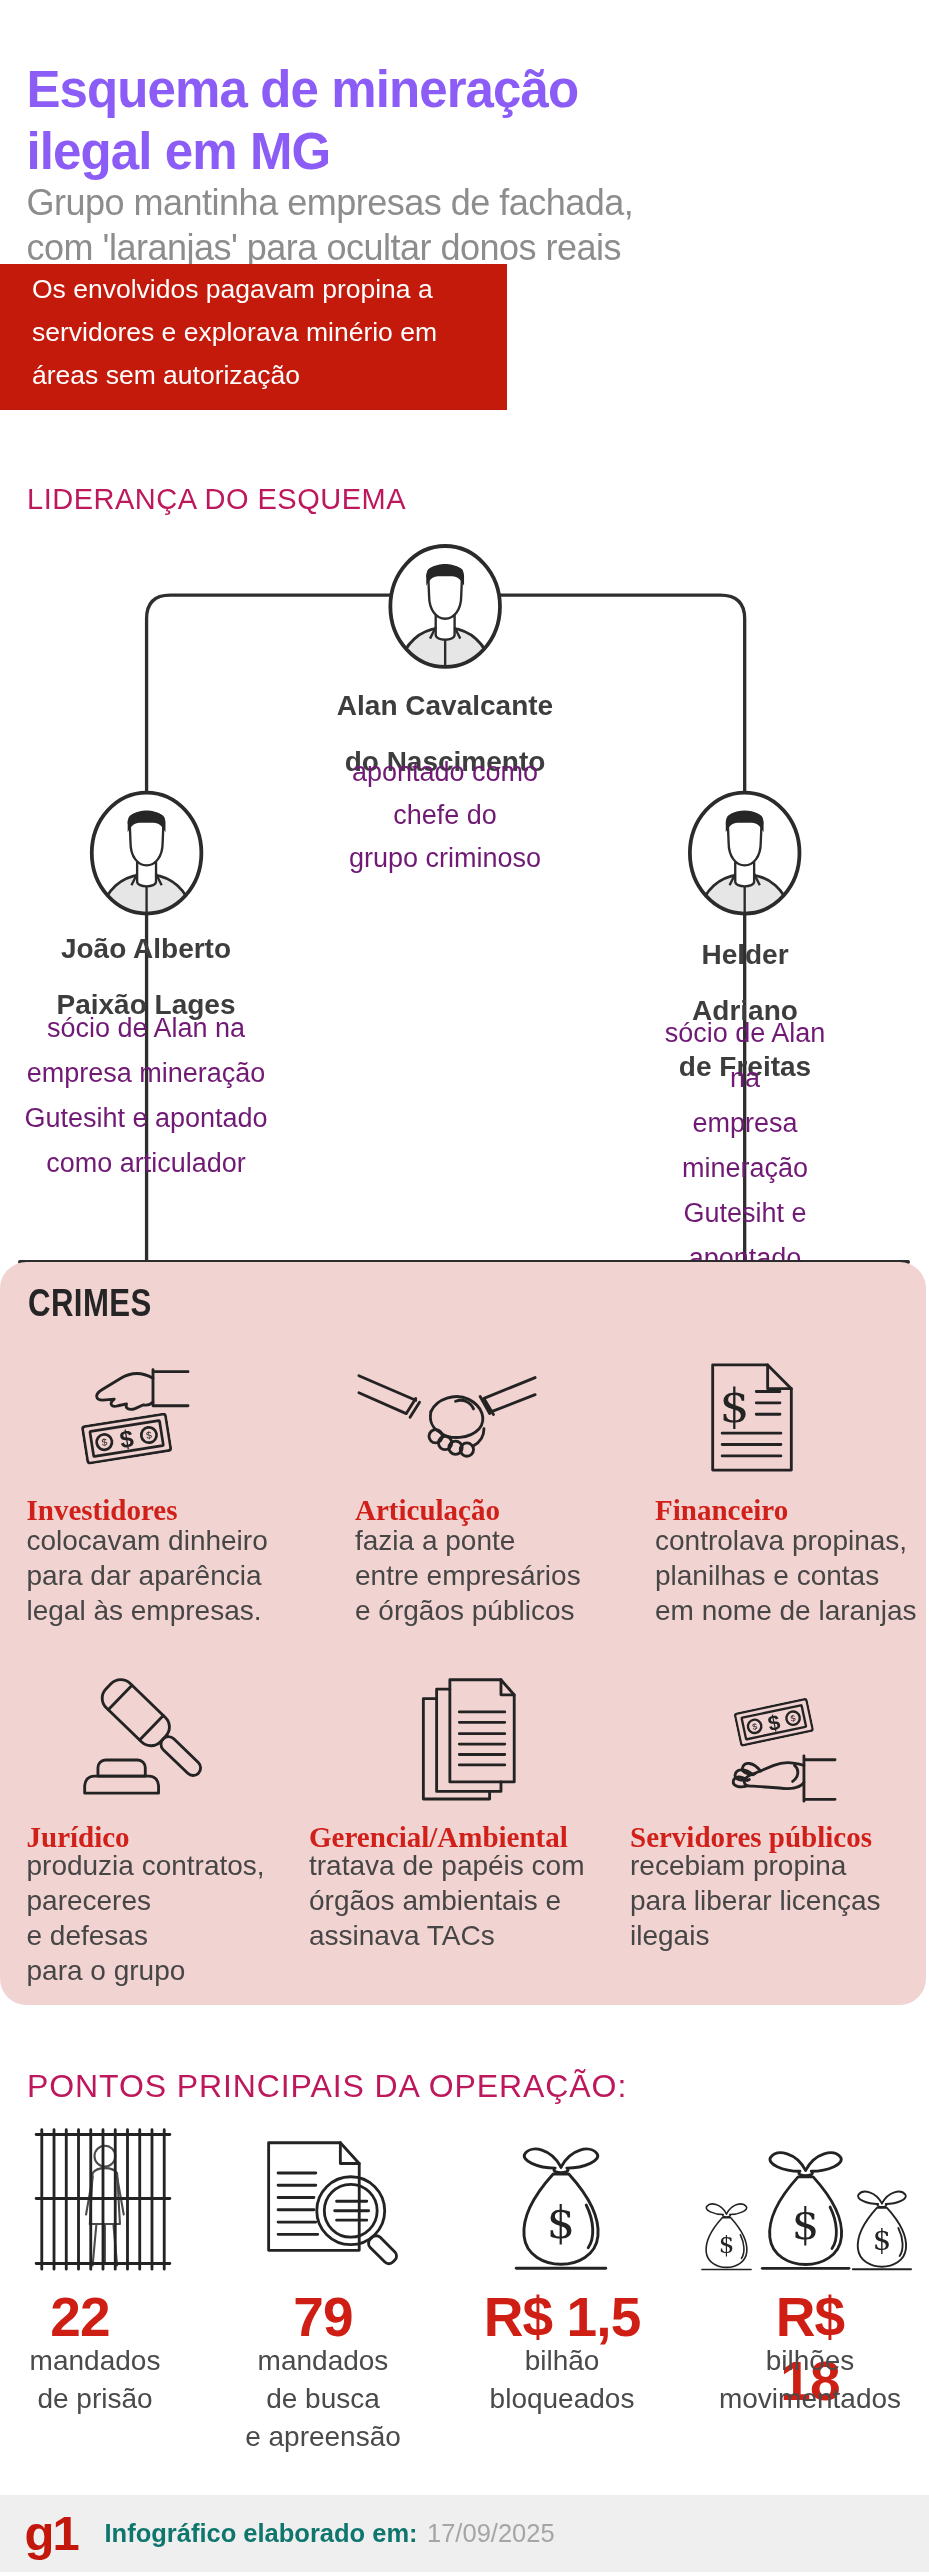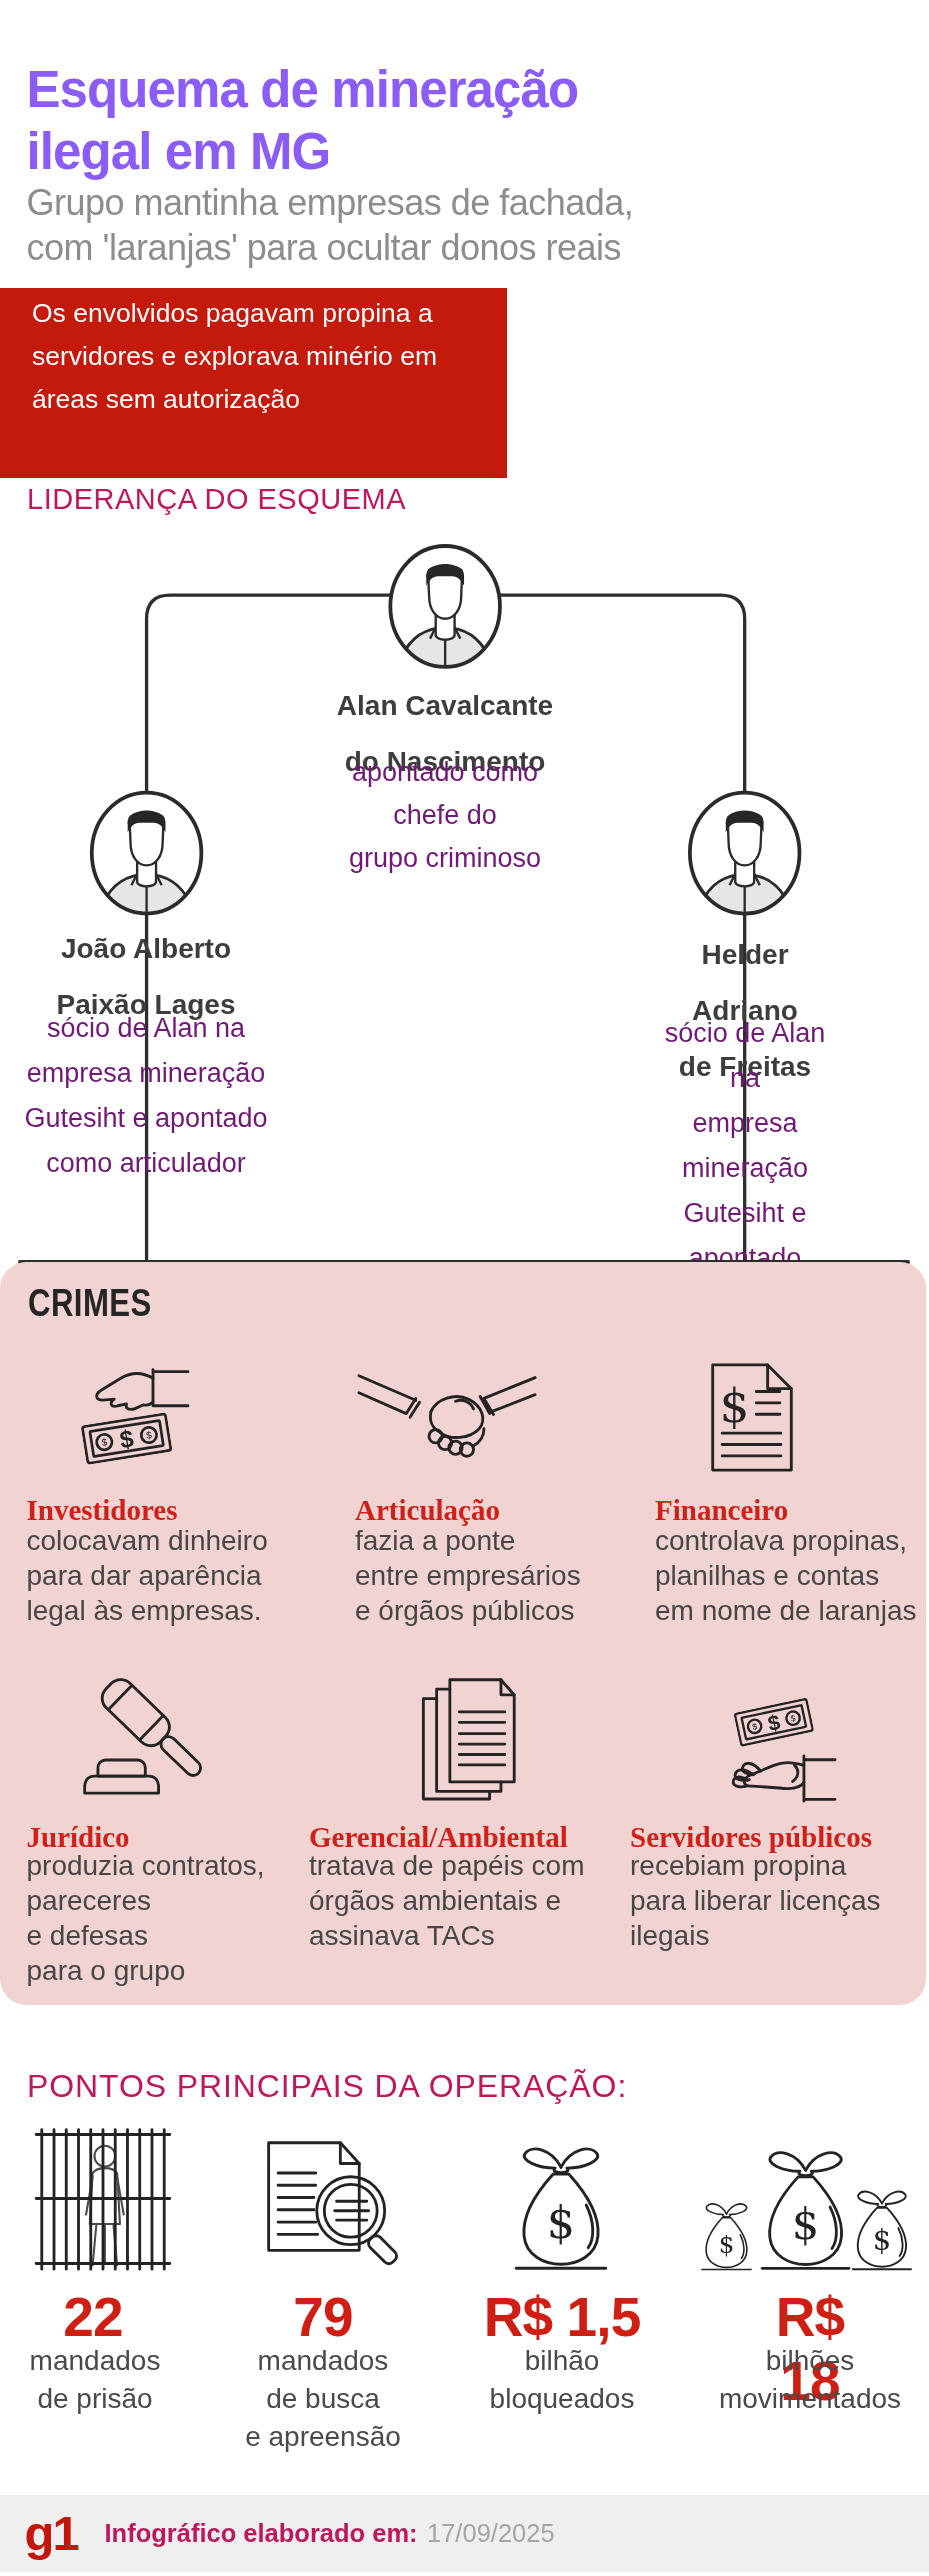--- a/index.html
+++ b/index.html
@@ -6,21 +6,21 @@
   html,body{margin:0;padding:0;background:#ffffff;}
   body{font-family:"Liberation Sans", sans-serif; -webkit-font-smoothing:antialiased;}
   .page{position:relative;width:930px;height:2576px;background:#ffffff;overflow:hidden;}
   .abs{position:absolute;}
   .pre{white-space:pre-line;}
   .center{transform:translateX(-50%);text-align:center;}
 
   .title{left:26.5px;top:24.6px;font-size:51px;line-height:62px;font-weight:700;color:#8b5cf6;letter-spacing:-0.9px;}
   .subtitle{left:26.5px;top:150px;font-size:36px;line-height:45px;font-weight:400;color:#8d8d8d;letter-spacing:-0.5px;}
 
-  .redbox{left:0;top:288px;width:507px;height:190px;background:#c41a0c;box-sizing:border-box;padding:3.8px 19px 0 32px;}
+  .redbox{left:0;top:264px;width:507px;height:146px;background:#c41a0c;box-sizing:border-box;padding:3.8px 19px 0 32px;}
   .redbox p{margin:0;font-size:26.5px;line-height:43px;color:#ffffff;font-weight:400;}
 
   .sec-heading{color:#be185d;font-weight:400;}
   .lideranca{left:27px;top:483px;font-size:29px;letter-spacing:0.5px;}
   .pontos{left:27px;top:2068px;font-size:32px;letter-spacing:0.9px;}
 
   .person-name{font-weight:700;color:#3d3d3d;font-size:28px;line-height:56px;}
   .person-role{font-weight:400;color:#701a75;font-size:27px;line-height:43px;}
   .role-lh48{line-height:45px;}
 
@@ -29,21 +29,21 @@
   .crimes-title{left:28px;top:1282px;font-size:38px;font-weight:700;color:#252525;transform:scaleX(0.82);transform-origin:left;letter-spacing:0.5px;}
 
   .crime-title{font-size:29px;font-weight:700;color:#d02019;font-family:Liberation Serif, serif;}
   .crime-desc{font-size:28px;line-height:35px;color:#464646;}
 
   .stat-value{font-size:55px;font-weight:700;color:#cf1f15;letter-spacing:-0.9px;}
   .stat-label{font-size:28px;line-height:38px;color:#4a4a4a;}
 
   .footer{left:0;top:2495px;width:930px;height:77px;background:#efefef;display:flex;align-items:center;}
   .g1-logo{margin-left:24.6px;font-size:49px;font-weight:700;color:#c4170c;letter-spacing:-1.9px;line-height:77px;}
-  .footer-label{margin-left:26.5px;font-size:25.5px;font-weight:700;color:#be185d;}
+  .footer-label{margin-left:26.5px;font-size:25.5px;font-weight:700;color:#0f766e;}
   .footer-date{margin-left:9.4px;font-size:25.5px;font-weight:400;color:#a5a5a5;}
 
   svg.icon{overflow:visible;}
   .st{stroke:#232323;fill:none;stroke-width:3;stroke-linecap:round;stroke-linejoin:round;}
 </style>
 </head>
 <body>
 
 <svg width="0" height="0" style="position:absolute" aria-hidden="true">
   <defs>
@@ -251,21 +251,21 @@
   <svg class="abs icon" style="left:510px;top:2139px" width="102" height="134" viewBox="0 0 108 142">
     <use href="#bag" x="2" y="2" width="104" height="138"></use>
   </svg>
 
   <svg class="abs icon" style="left:699px;top:2143px" width="217" height="130" viewBox="0 0 230 138">
     <use href="#bag" x="0" y="60" width="58" height="76"></use>
     <use href="#bag" x="62" y="2" width="102" height="134"></use>
     <use href="#bag" x="160" y="46" width="68" height="90"></use>
   </svg>
 
-  <div class="abs center stat-value" style="left:93px;top:2285px">22</div>
+  <div class="abs center stat-value" style="left:80px;top:2285px">22</div>
   <div class="abs center stat-label pre" style="left:95px;top:2342px">mandados
 de prisão</div>
 
   <div class="abs center stat-value" style="left:323px;top:2285px">79</div>
   <div class="abs center stat-label pre" style="left:323px;top:2342px">mandados
 de busca
 e apreensão</div>
 
   <div class="abs center stat-value" style="left:562px;top:2285px">R$ 1,5</div>
   <div class="abs center stat-label pre" style="left:562px;top:2342px">bilhão

